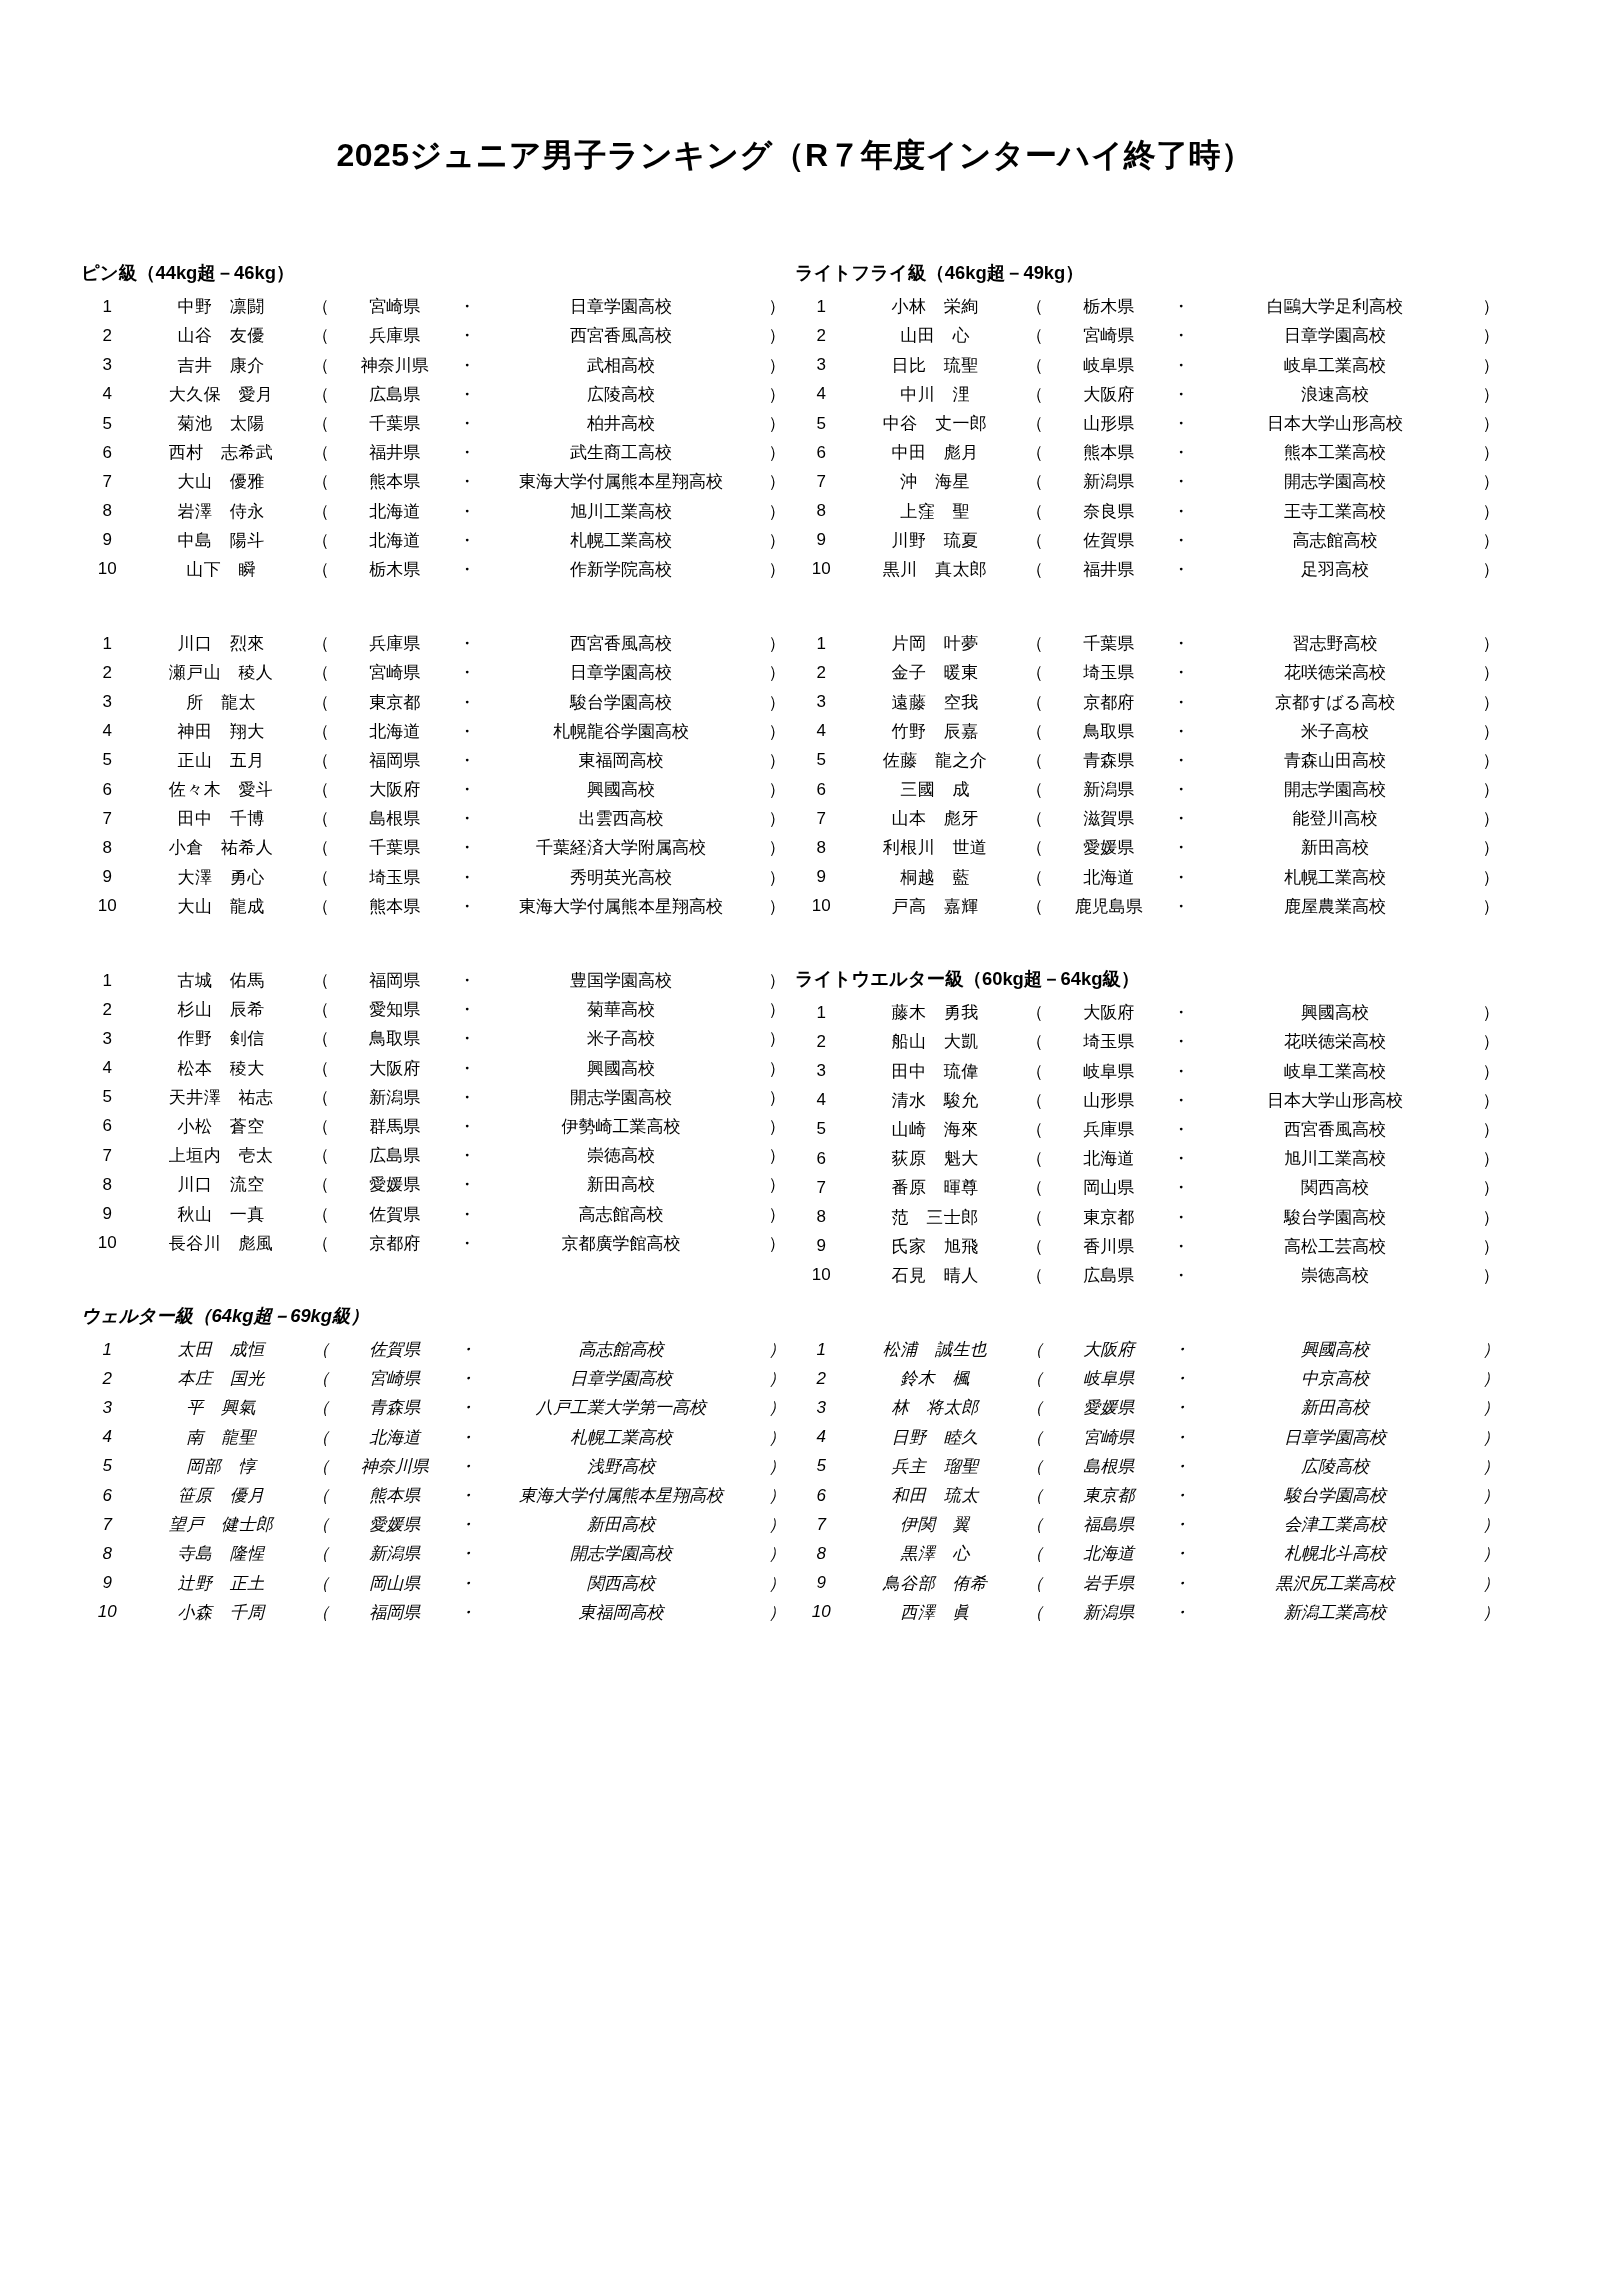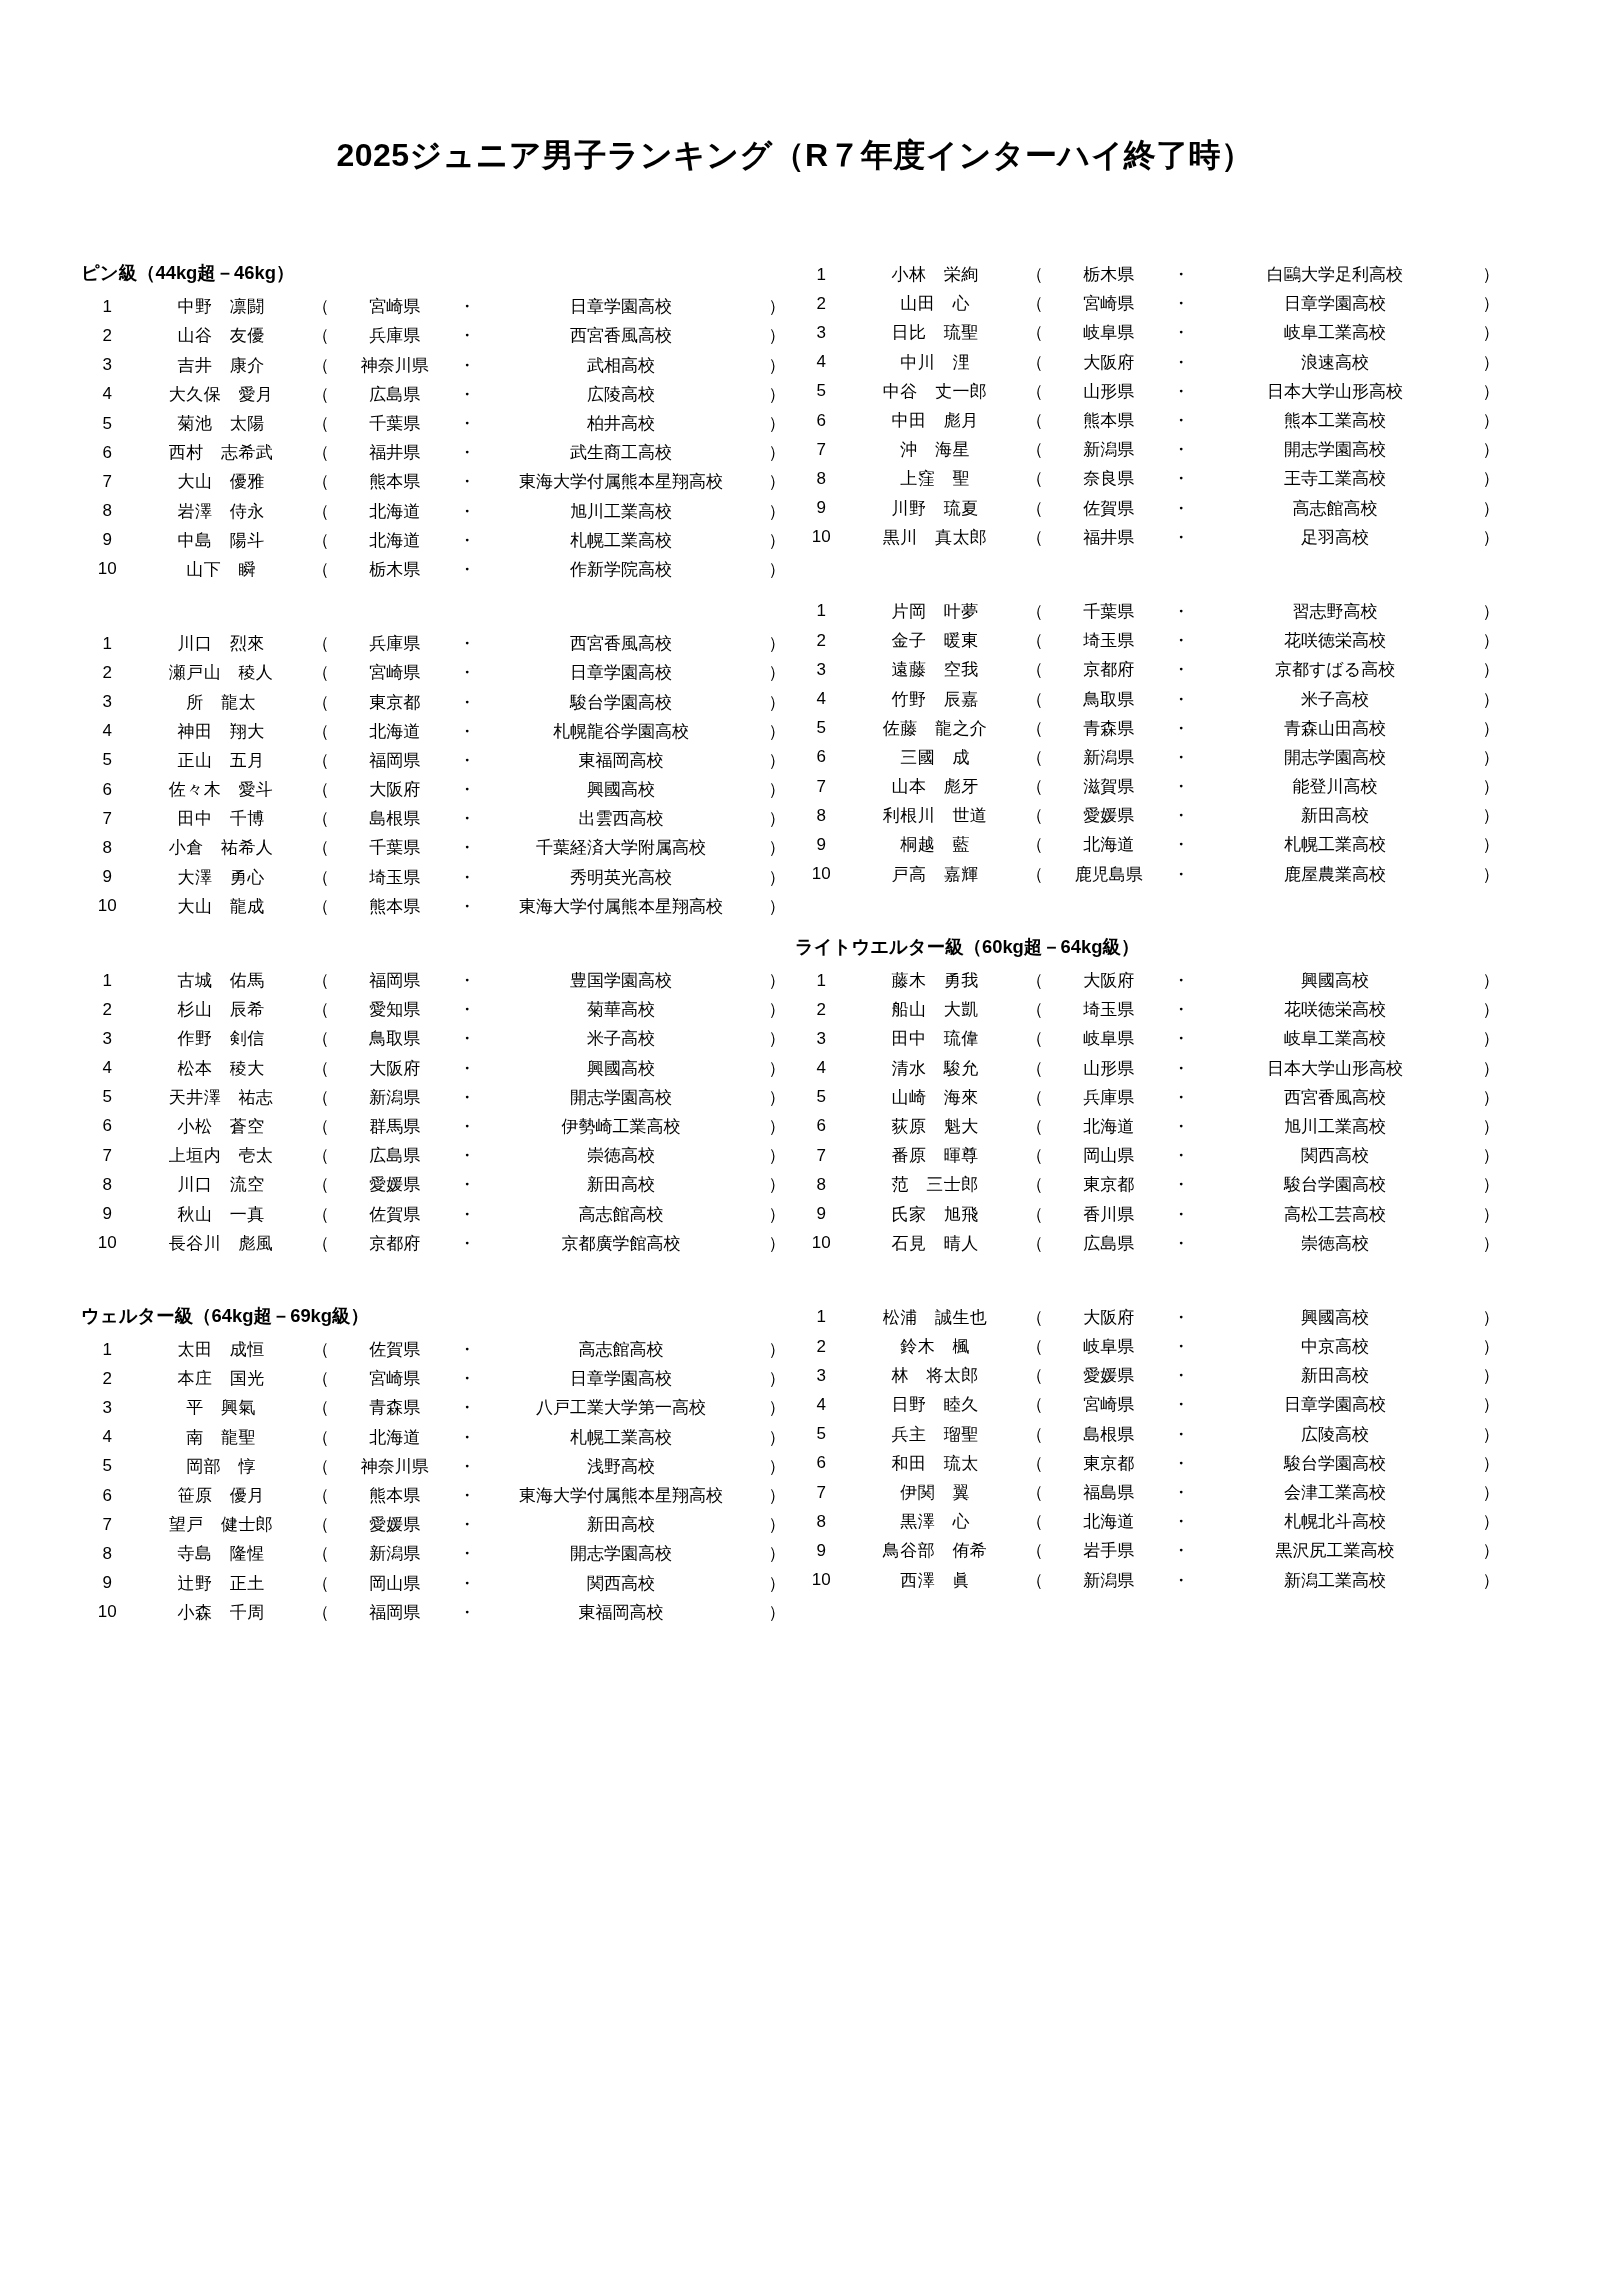--- a/index.html
+++ b/index.html
@@ -37,20 +37,21 @@
     justify-content: space-between;
   }
   .col {
     width: 734px;
   }
   .section {
     margin-bottom: 45px;
   }
   .section:last-child {
     margin-bottom: 14px;
+    font-style: italic;
   }
   .section-title {
     font-size: 18.4px;
     font-weight: bold;
     margin: 0 0 7.2px 0;
     white-space: nowrap;
   }
   table.rank-table {
     border-collapse: collapse;
     width: 708px;
@@ -496,20 +497,21 @@
             </tr>
           </tbody>
         </table>
       </div>
 
     </div>
 
     <div class="col">
 
       <div class="section">
+        <div class="section-title">ライトフライ級（46kg超－49kg）</div>
         <table class="rank-table">
           <tbody>
             <tr>
               <td class="c-rank">1</td>
               <td class="c-name name-sp">小林　栄絢</td>
               <td class="c-paren-open">（</td>
               <td class="c-pref">栃木県</td>
               <td class="c-dot">・</td>
               <td class="c-school">白鷗大学足利高校</td>
               <td class="c-paren-close">）</td>

